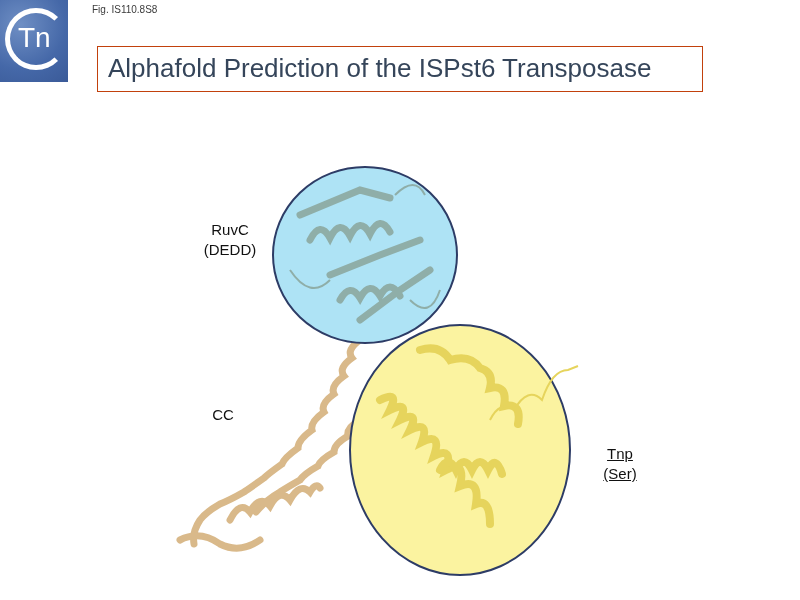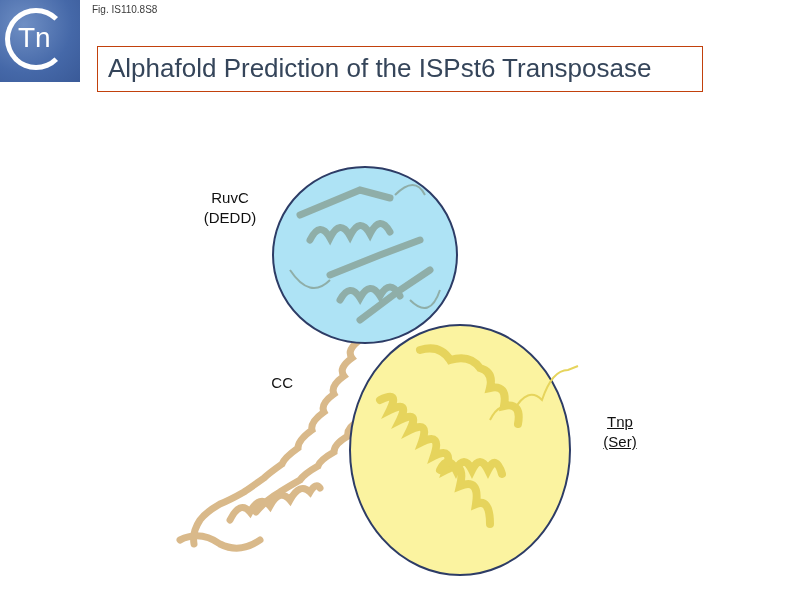--- a/index.html
+++ b/index.html
@@ -1,27 +1,27 @@
 <!DOCTYPE html>
 <html><head>
 <meta charset="utf-8">
 <style>
   html, body { margin:0; padding:0; }
   body { width:800px; height:600px; background:#ffffff; position:relative; overflow:hidden;
          font-family:"Liberation Sans", sans-serif; }
-  .logo { position:absolute; left:0; top:0; width:80px; height:82px;
+  .logo { position:absolute; left:0; top:0; width:68px; height:82px;
           background: radial-gradient(circle at 30% 30%, #6f8fc4 0%, #4568a8 60%, #3a5a98 100%); }
   .logo-ring { position:absolute; left:5px; top:8px; width:62px; height:62px; border-radius:50%;
                border:5px solid #ffffff; border-right-color:transparent; box-sizing:border-box; }
   .logo-text { position:absolute; left:18px; top:22px; color:#fff; font-size:28px; }
   .fig-label { position:absolute; left:92px; top:4px; font-size:10px; color:#3b3b3b; }
   .title-box { position:absolute; left:97px; top:46px; width:606px; height:46px; border:1px solid #c2410c;
                box-sizing:border-box; }
   .title-text { position:absolute; left:10px; top:6px; font-size:26px; color:#35455a; white-space:nowrap; }
-  .label { position:absolute; text-align:center; font-size:15px; color:#111; line-height:20px; }
+  .label { position:absolute; text-align:center; font-size:15px; color:#111; line-height:20px;margin-top:32px; }
   svg.diagram { position:absolute; left:0; top:0; }
 </style>
 </head>
 <body>
 
 <div class="logo">
   <div class="logo-ring"></div>
   <div class="logo-text">Tn</div>
 </div>
 <div class="fig-label">Fig. IS110.8S8</div>
@@ -54,19 +54,19 @@
     <path d="M340 300 q10 -18 20 -2 q10 -18 20 -2 q10 -18 20 0"></path>
     <path d="M360 320 l40 -30 l30 -20"></path>
   </g>
   <path d="M290 270 q20 30 40 10 M410 300 q20 20 30 -10 M395 195 q20 -20 30 0" stroke="#8faea8" stroke-width="2" fill="none"></path>
 </svg>
 
 <div class="label" style="left:190px; top:188px; width:80px;">
   <div>RuvC</div>
   <div>(DEDD)</div>
 </div>
-<div class="label" style="left:183px; top:373px; width:110px;text-align:right;">
+<div class="label" style="left:168px; top:373px; width:110px;">
   <div>CC</div>
 </div>
 <div class="label" style="left:590px; top:412px; width:60px;text-decoration:underline;">
   <div>Tnp</div>
   <div>(Ser)</div>
 </div>
 
 </body></html>

